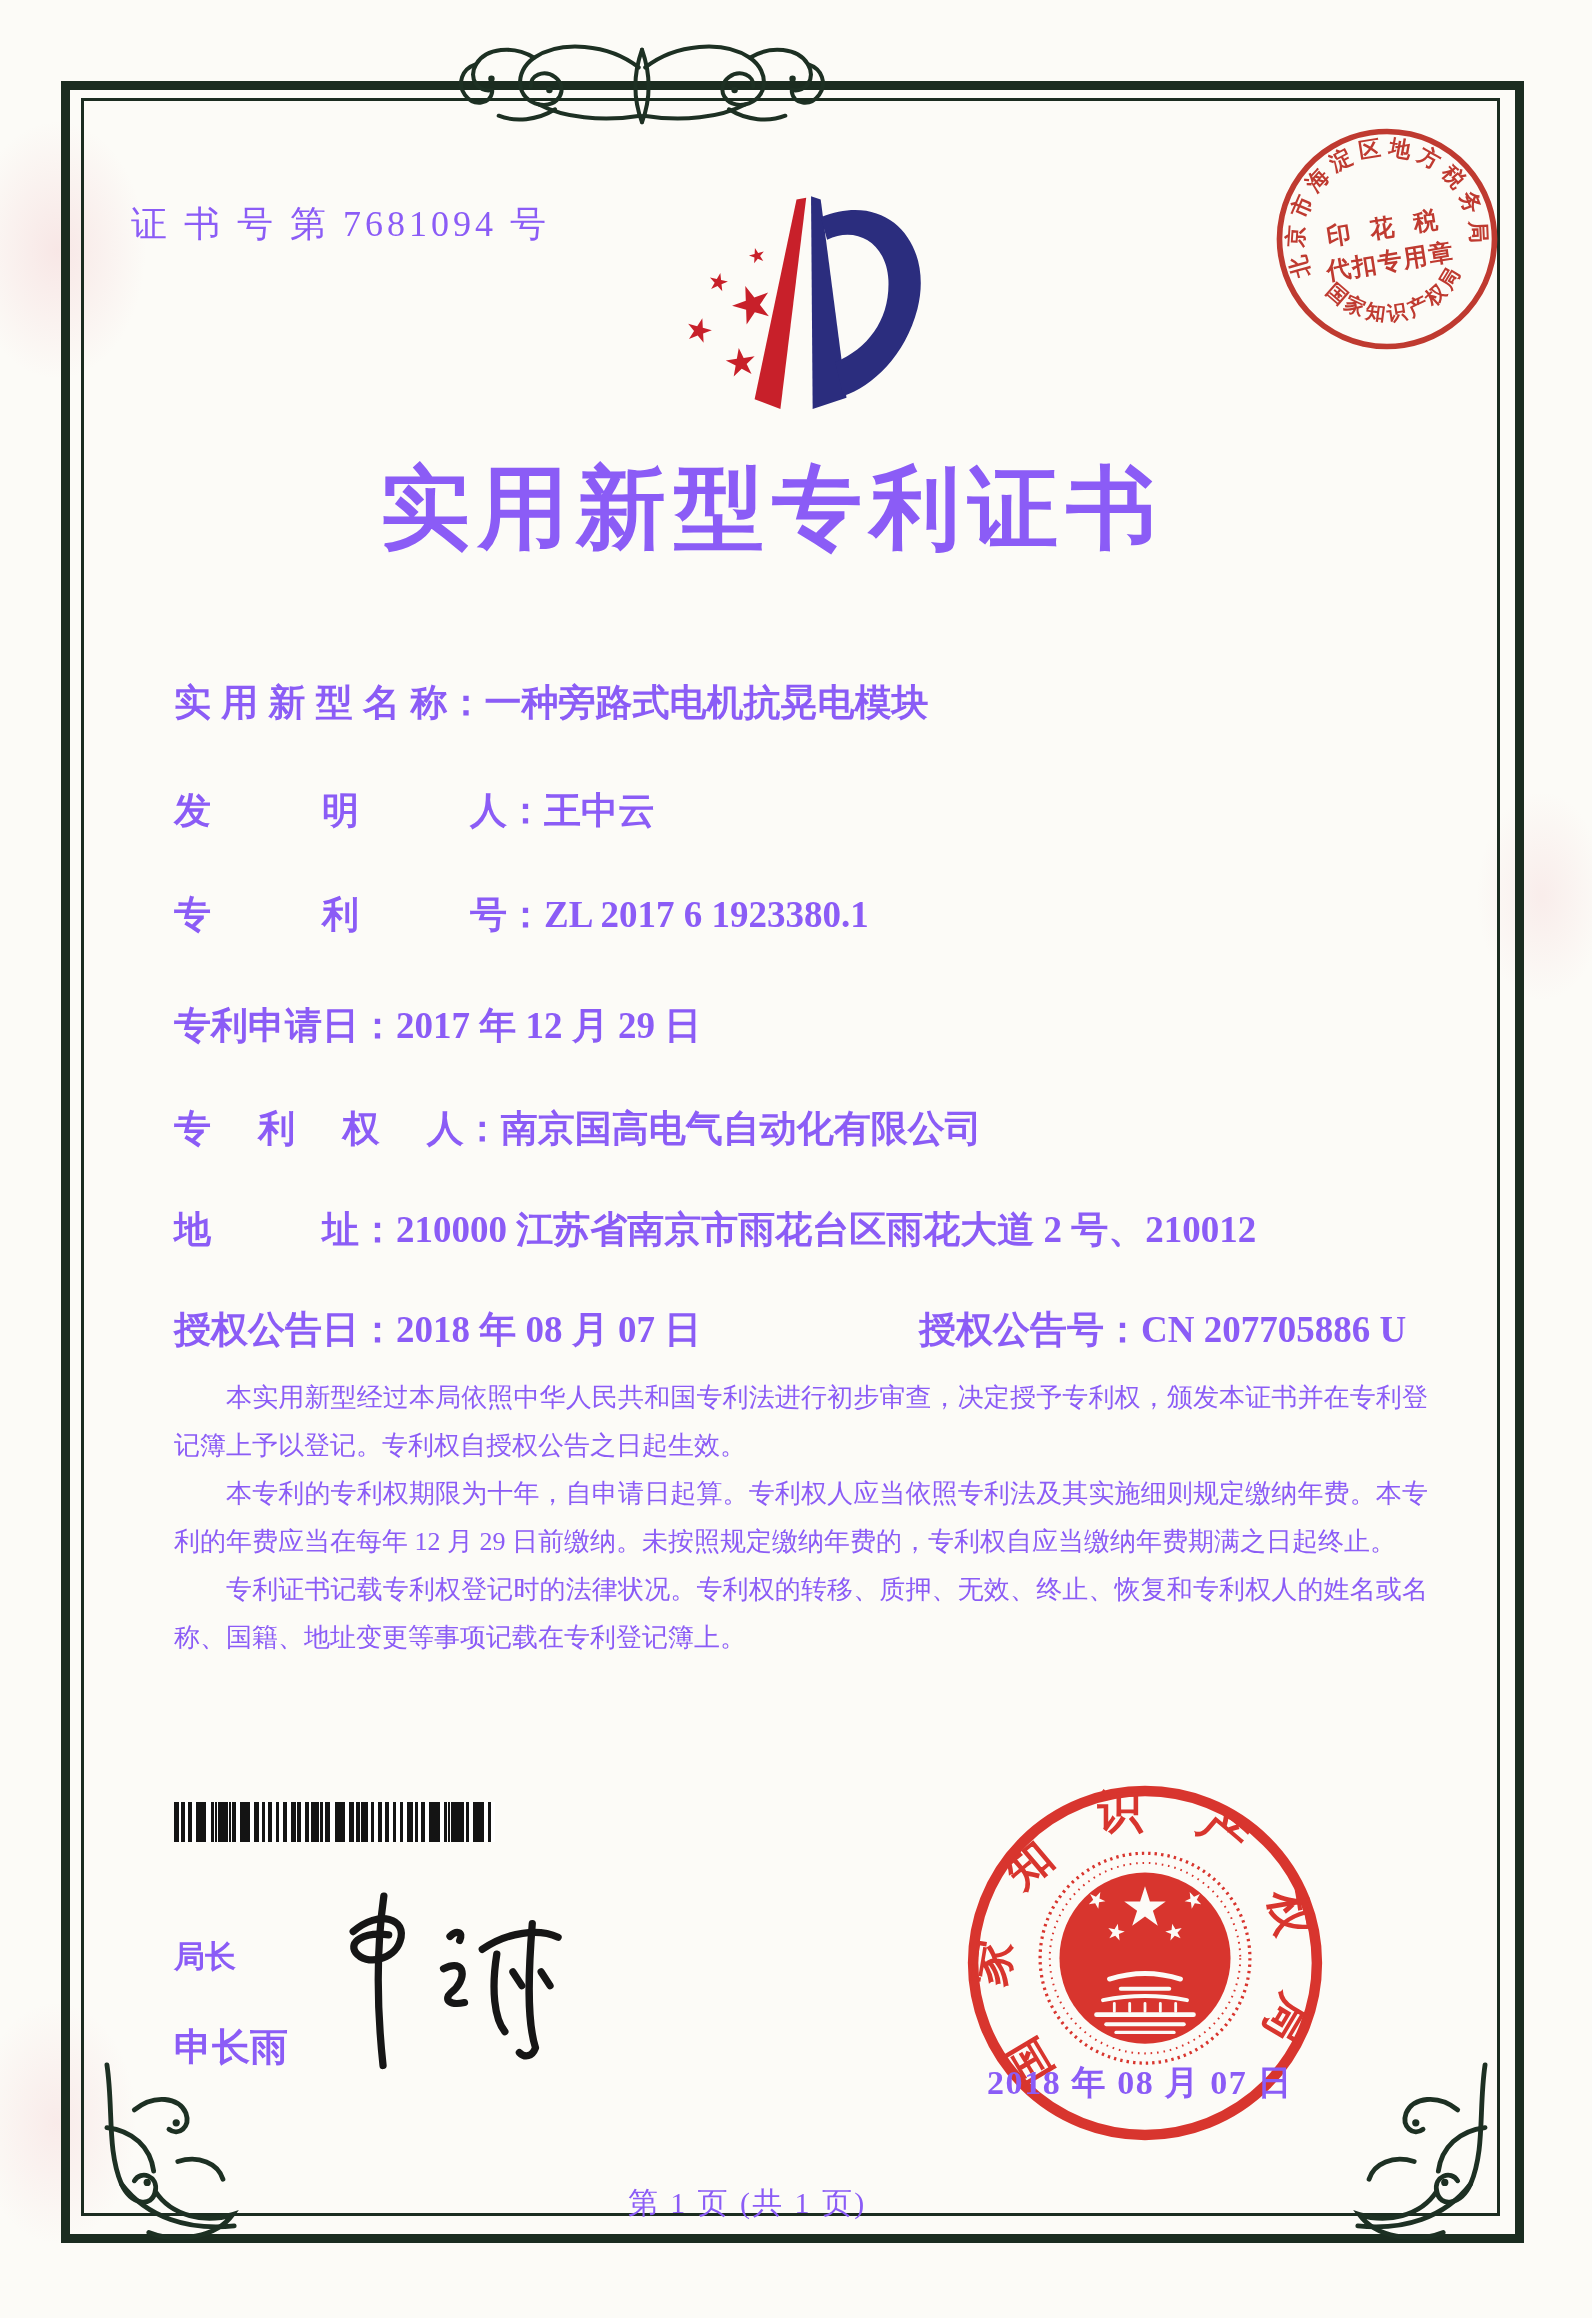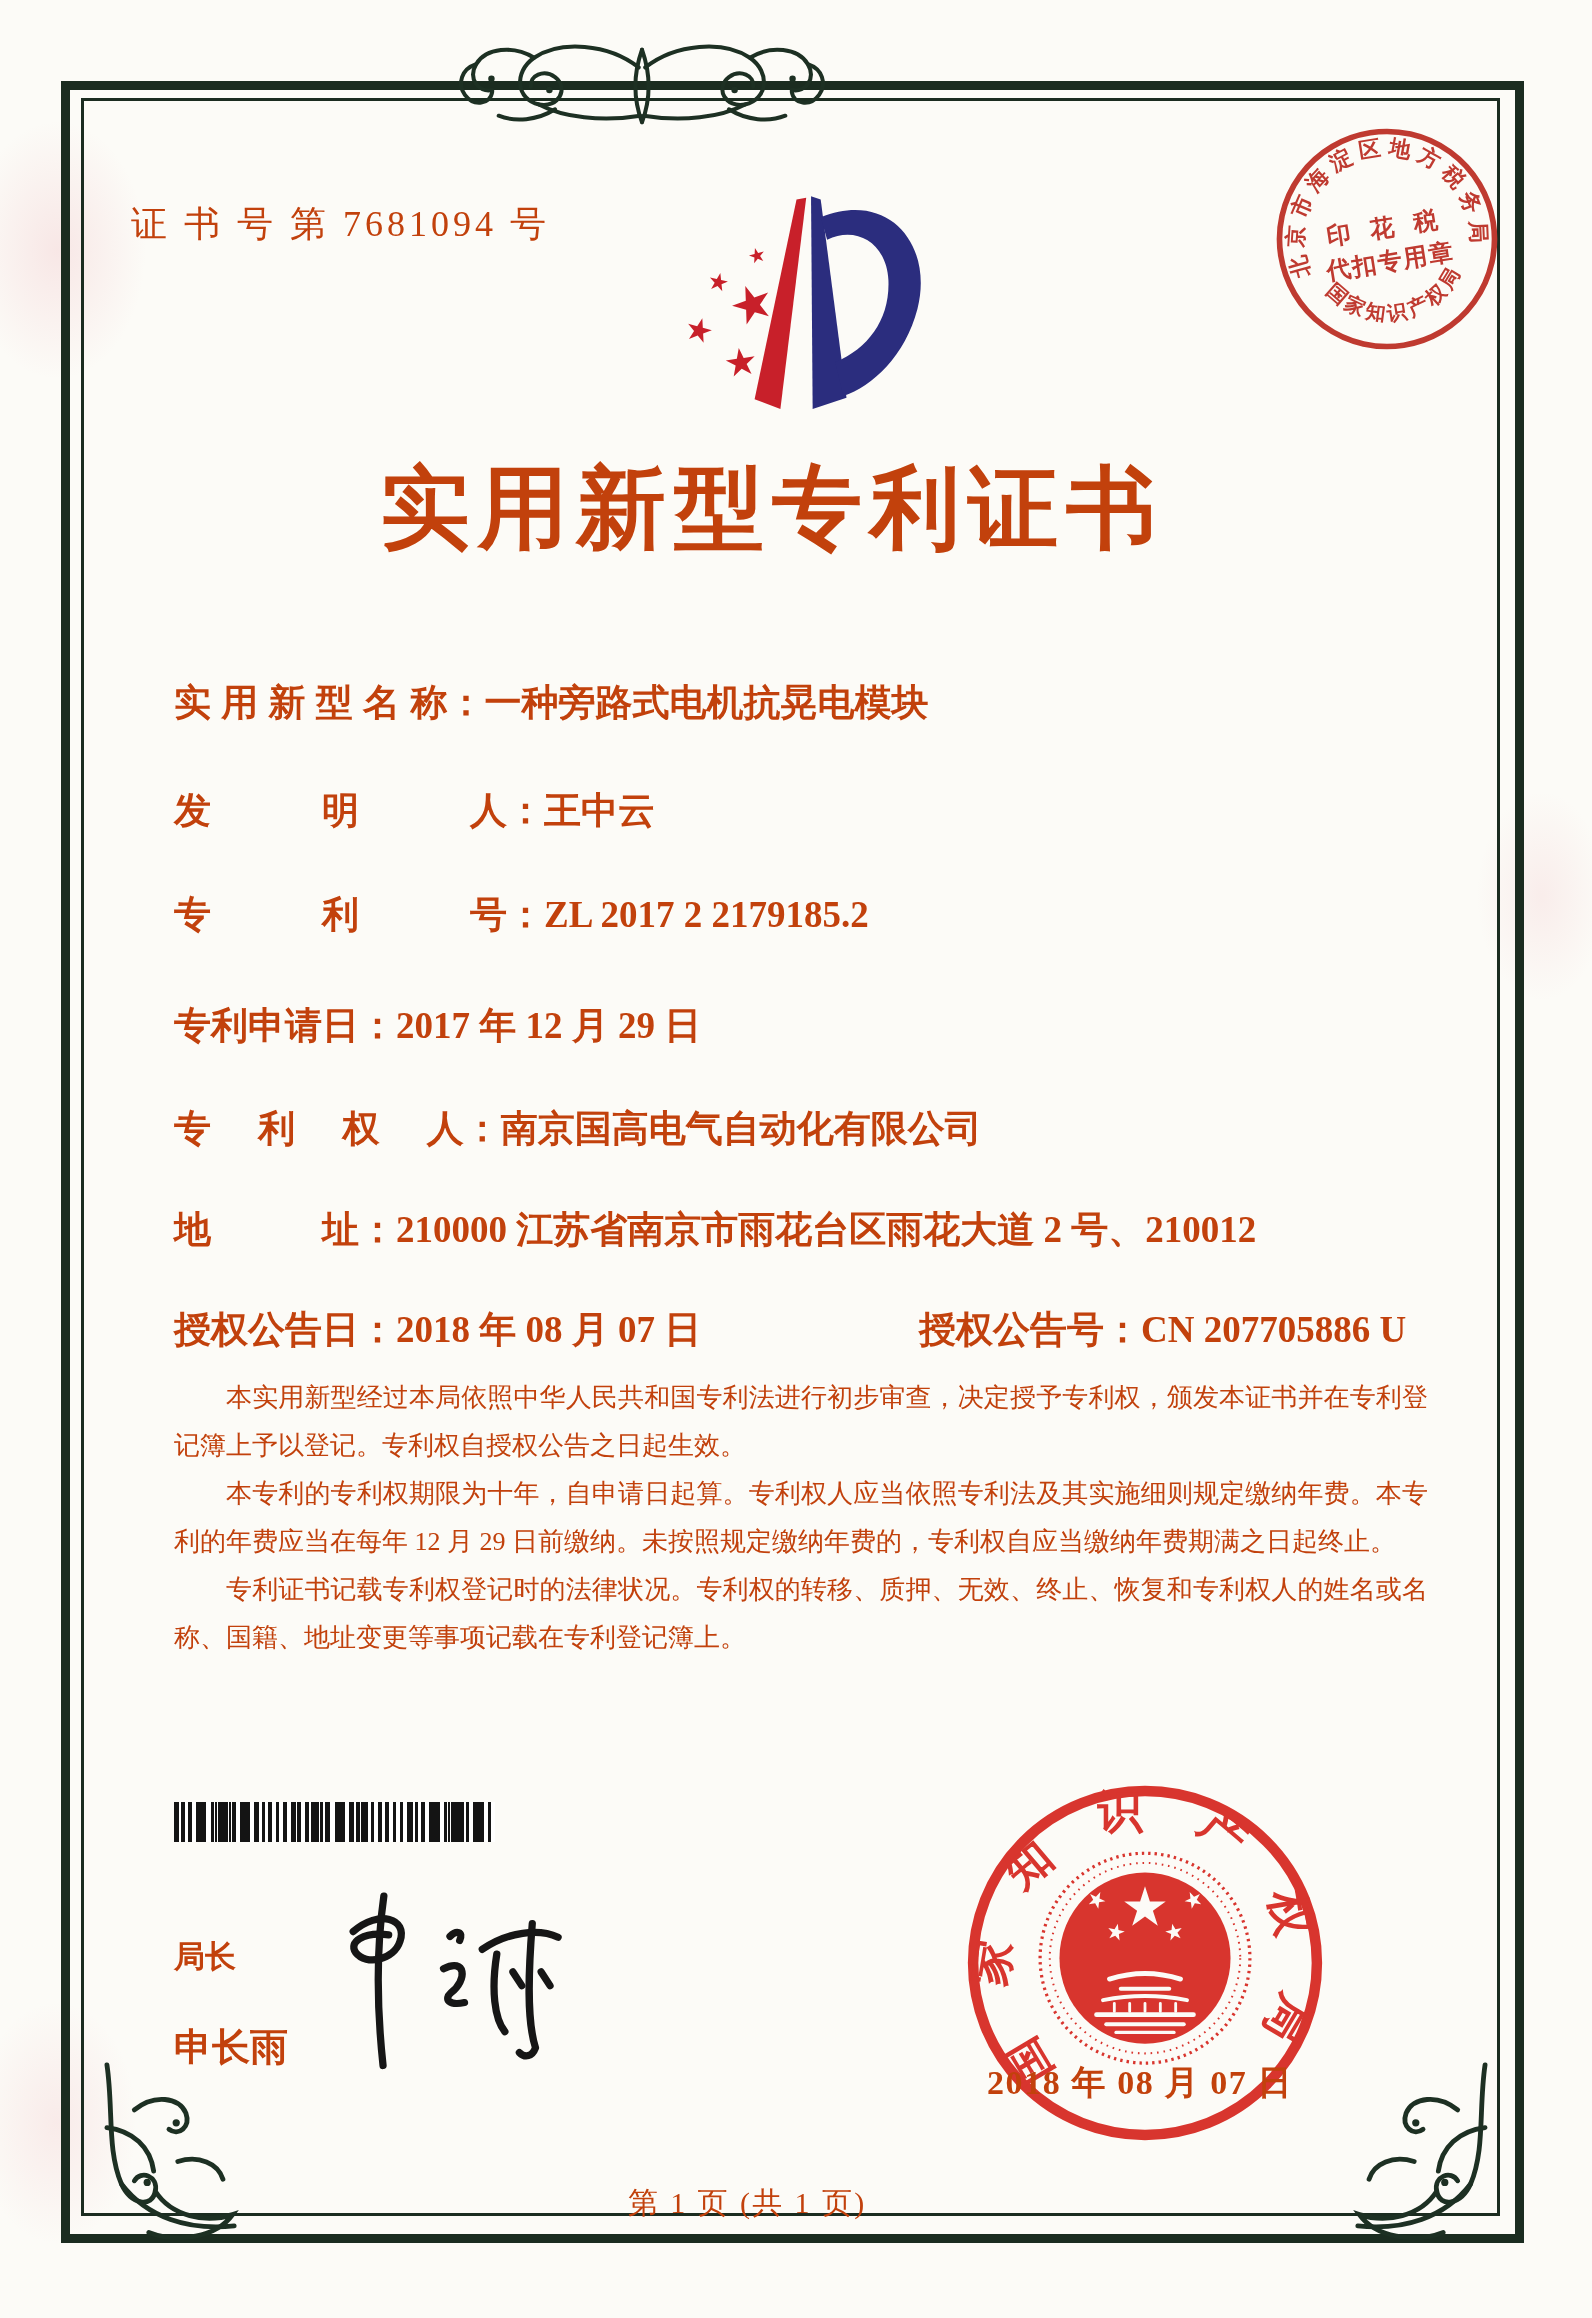--- a/index.html
+++ b/index.html
@@ -1,17 +1,17 @@
 <!DOCTYPE html>
 <html style="font-size:13px"><head>
 <meta charset="utf-8">
 <style>
   html,body{margin:0;padding:0;background:#e8e6e2;}
   #page{position:relative;width:1592px;height:2319px;background:#fcfbf7;overflow:hidden;
-        font-family:"Liberation Serif",serif;color:#c2410c;}
+        font-family:"Liberation Serif",serif;color:#8b5cf6;}
   .smudge{position:absolute;pointer-events:none;}
   
   .frame-outer{position:absolute;left:61px;top:81px;width:1445px;height:2144px;
                border:9.7px solid #1b2c20;}
   .frame-inner{position:absolute;left:81px;top:98px;width:1413px;height:2112px;
                border:3.2px solid #1b2c20;}
   .orn{position:absolute;}
   
   .cert-no{position:absolute;left:131px;top:200px;font-size:36px;letter-spacing:4px;
            font-family:"Liberation Serif",serif;}
@@ -131,21 +131,21 @@
 
   <div class="title">实用新型专利证书</div>
 
   <div class="row" style="top:786px">
     <span class="flabel">发　　　明　　　人：</span><span class="fvalue">王中云</span>
   </div>
   <div class="row" style="top:678px">
     <span class="flabel">实 用 新 型 名 称：</span><span class="fvalue">一种旁路式电机抗晃电模块</span>
   </div>
   <div class="row" style="top:890px">
-    <span class="flabel">专　　　利　　　号：</span><span class="fvalue">ZL 2017 2 2179185.2</span>
+    <span class="flabel">专　　　利　　　号：</span><span class="fvalue">ZL 2017 6 1923380.1</span>
   </div>
   <div class="row" style="top:1001px">
     <span class="flabel">专利申请日：</span><span class="fvalue">2017 年 12 月 29 日</span>
   </div>
   <div class="row" style="top:1104px">
     <span class="flabel">专　 利　 权　 人：</span><span class="fvalue">南京国高电气自动化有限公司</span>
   </div>
   <div class="row" style="top:1205px">
     <span class="flabel">地　　　址：</span><span class="fvalue">210000  江苏省南京市雨花台区雨花大道 2 号、210012</span>
   </div>

